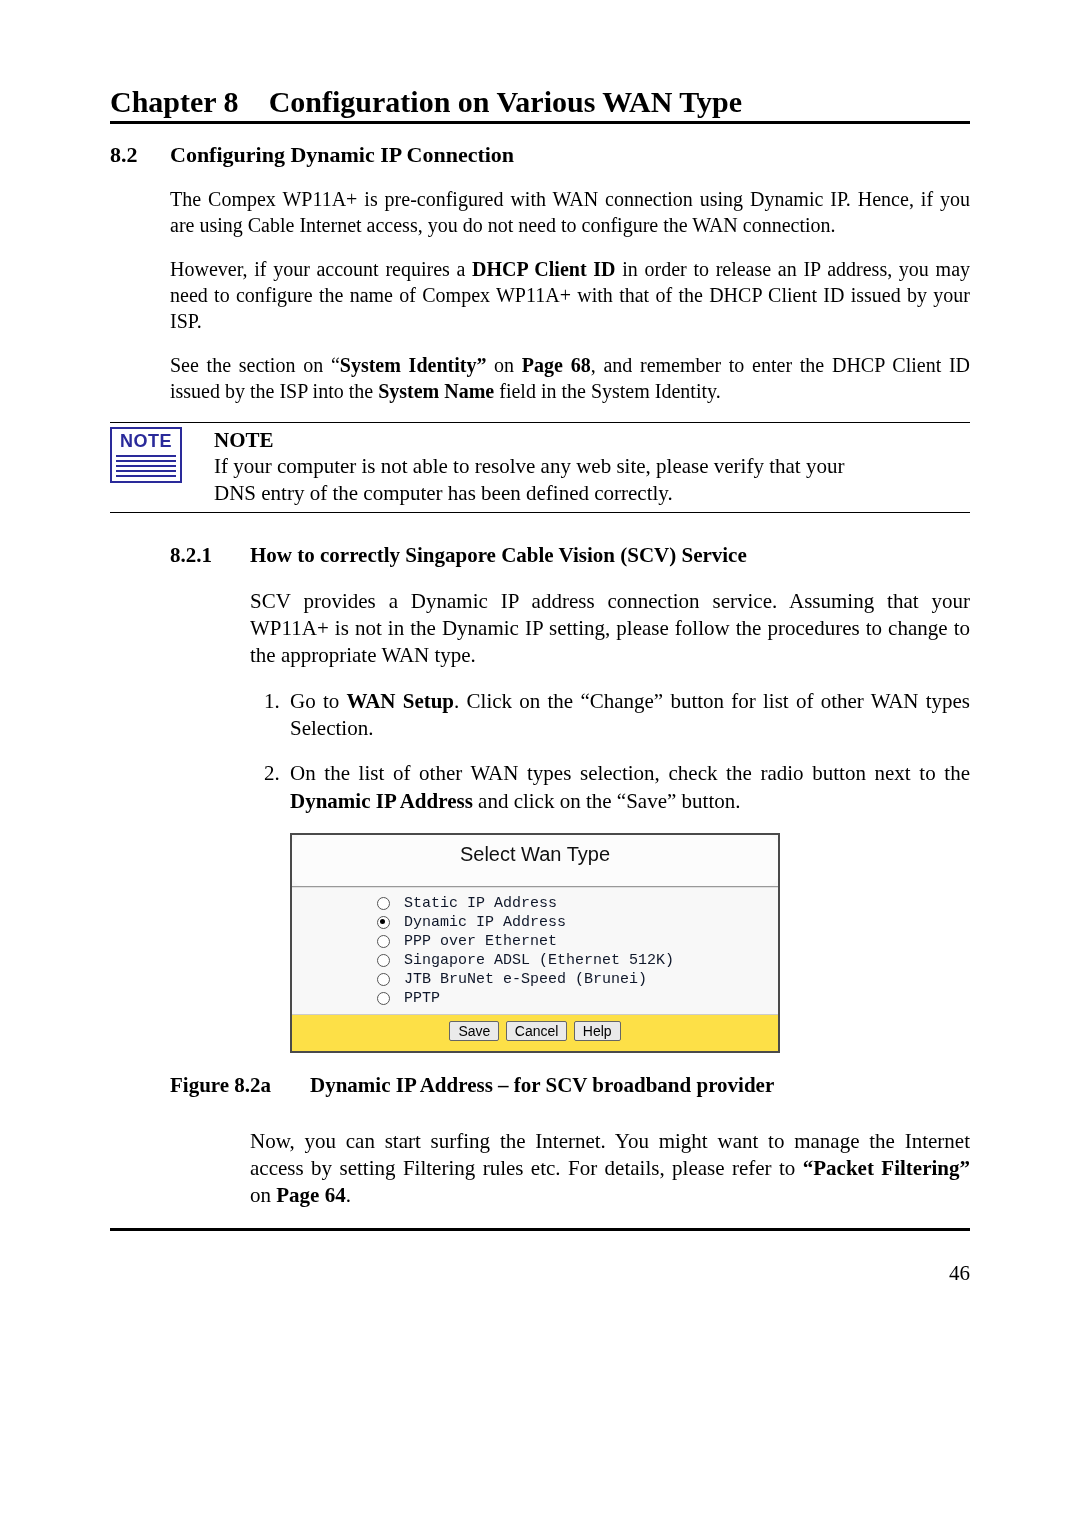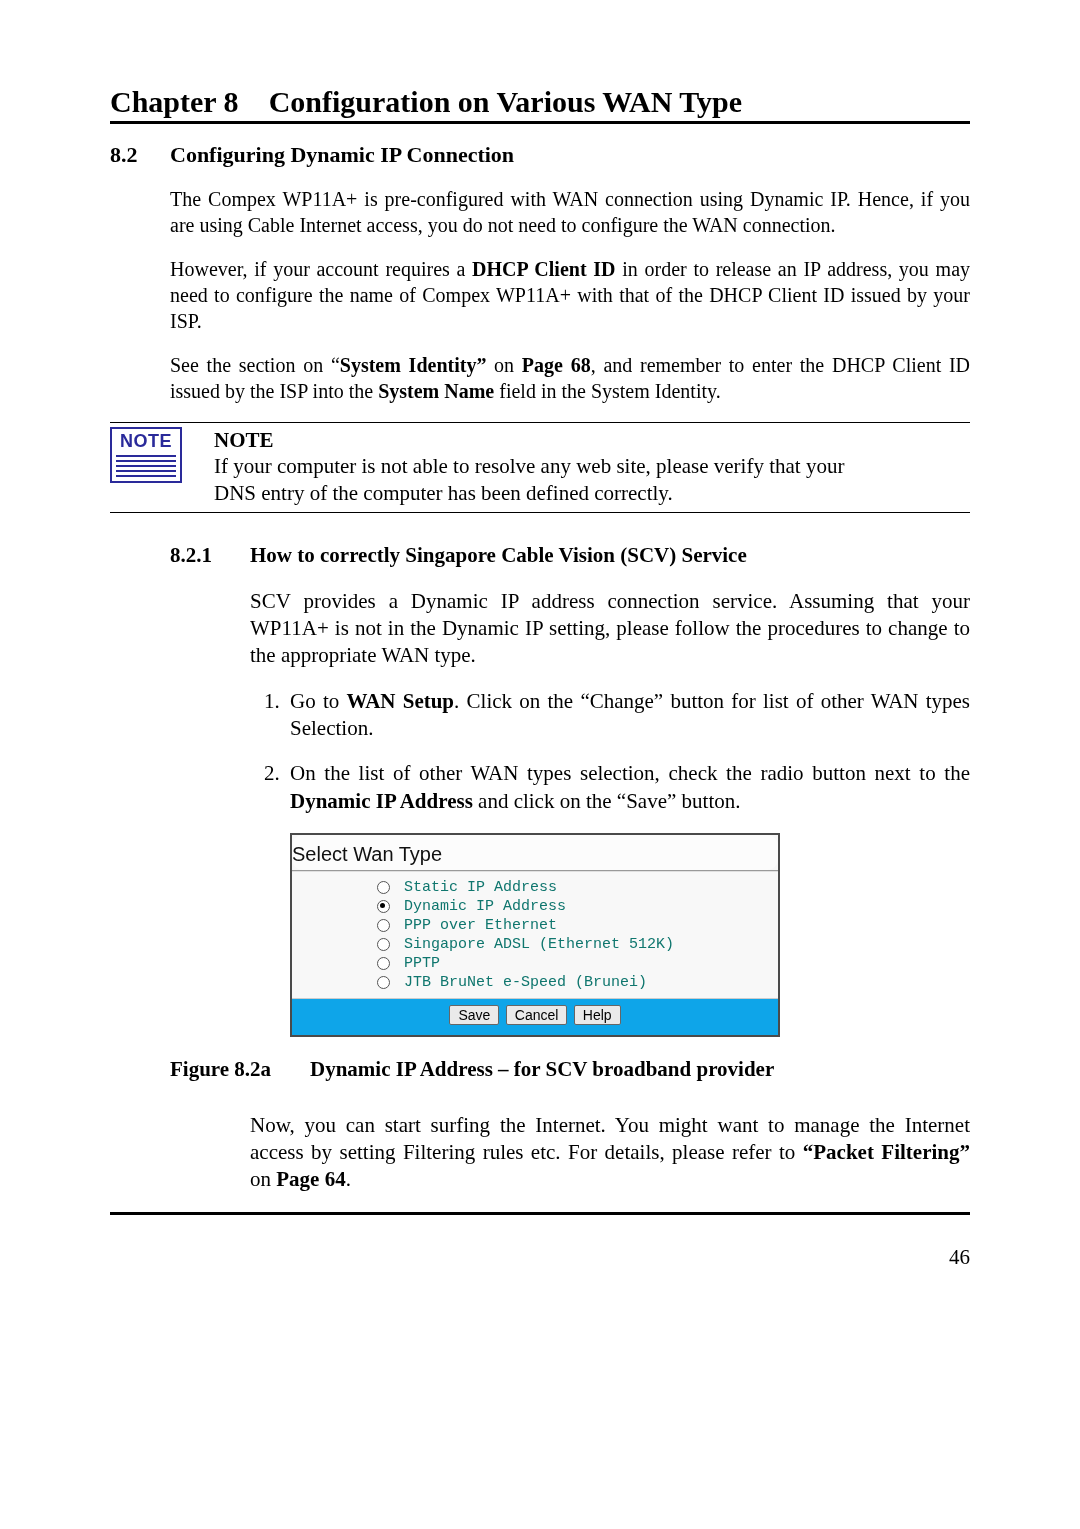--- a/index.html
+++ b/index.html
@@ -121,40 +121,41 @@
   .figure-box {
     border: 2px solid #4a4a4a;
     width: 490px;
     background: #f8f8f8;
     font-family: Verdana, Arial, sans-serif;
     color: #111;
     box-sizing: border-box;
   }
   .figure-title {
     font-size: 20px;
-    padding: 8px 0 4px 0;
+    text-align: center;
+    padding: 8px 0 20px 0;
     font-family: Arial, sans-serif;
     background: #fcfcfc;
     border-radius: 11px;
   }
   .figure-div {
     border-top: 1px solid #999;
     border-bottom: 1px solid #e0e0e0;
     height: 0;
   }
   .figure-body {
     padding: 6px 0 6px 0;
   }
   .radio-row {
     display: flex;
     align-items: center;
     font-family: "Courier New", Courier, monospace;
     font-size: 15px;
     padding: 1px 0 1px 85px;
-    color: #0f766e;
+    color: #0f172a;
   }
   .radio {
     width: 11px;
     height: 11px;
     border: 1px solid #555;
     border-radius: 50%;
     margin-right: 14px;
     position: relative;
     background: #fff;
     flex-shrink: 0;
@@ -165,21 +166,21 @@
     left: 2px;
     top: 2px;
     width: 5px;
     height: 5px;
     border-radius: 50%;
     background: #000;
   }
   .figure-buttons {
     text-align: center;
     padding: 6px 0 10px 0;
-    background: #0ea5e9;
+    background: #fde047;
     border-top: 1px solid #ccc;
   }
   .figure-btn {
     font-family: Verdana, Arial, sans-serif;
     font-size: 14px;
     border: 1px solid #666;
     background: #eaeaea;
     padding: 1px 8px;
     margin: 0 1px;
     cursor: pointer;
@@ -277,25 +278,25 @@
           <div class="radio-row">
             <span class="radio"></span>
             <span>PPP over Ethernet</span>
           </div>
           <div class="radio-row">
             <span class="radio"></span>
             <span>Singapore ADSL (Ethernet 512K)</span>
           </div>
           <div class="radio-row">
             <span class="radio"></span>
+            <span>JTB BruNet e-Speed (Brunei)</span>
+          </div>
+          <div class="radio-row">
+            <span class="radio"></span>
             <span>PPTP</span>
-          </div>
-          <div class="radio-row">
-            <span class="radio"></span>
-            <span>JTB BruNet e-Speed (Brunei)</span>
           </div>
         </div>
       <div class="figure-buttons">
         <button class="figure-btn">Save</button>
         <button class="figure-btn">Cancel</button>
         <button class="figure-btn">Help</button>
       </div>
     </div>
   </div>
 

